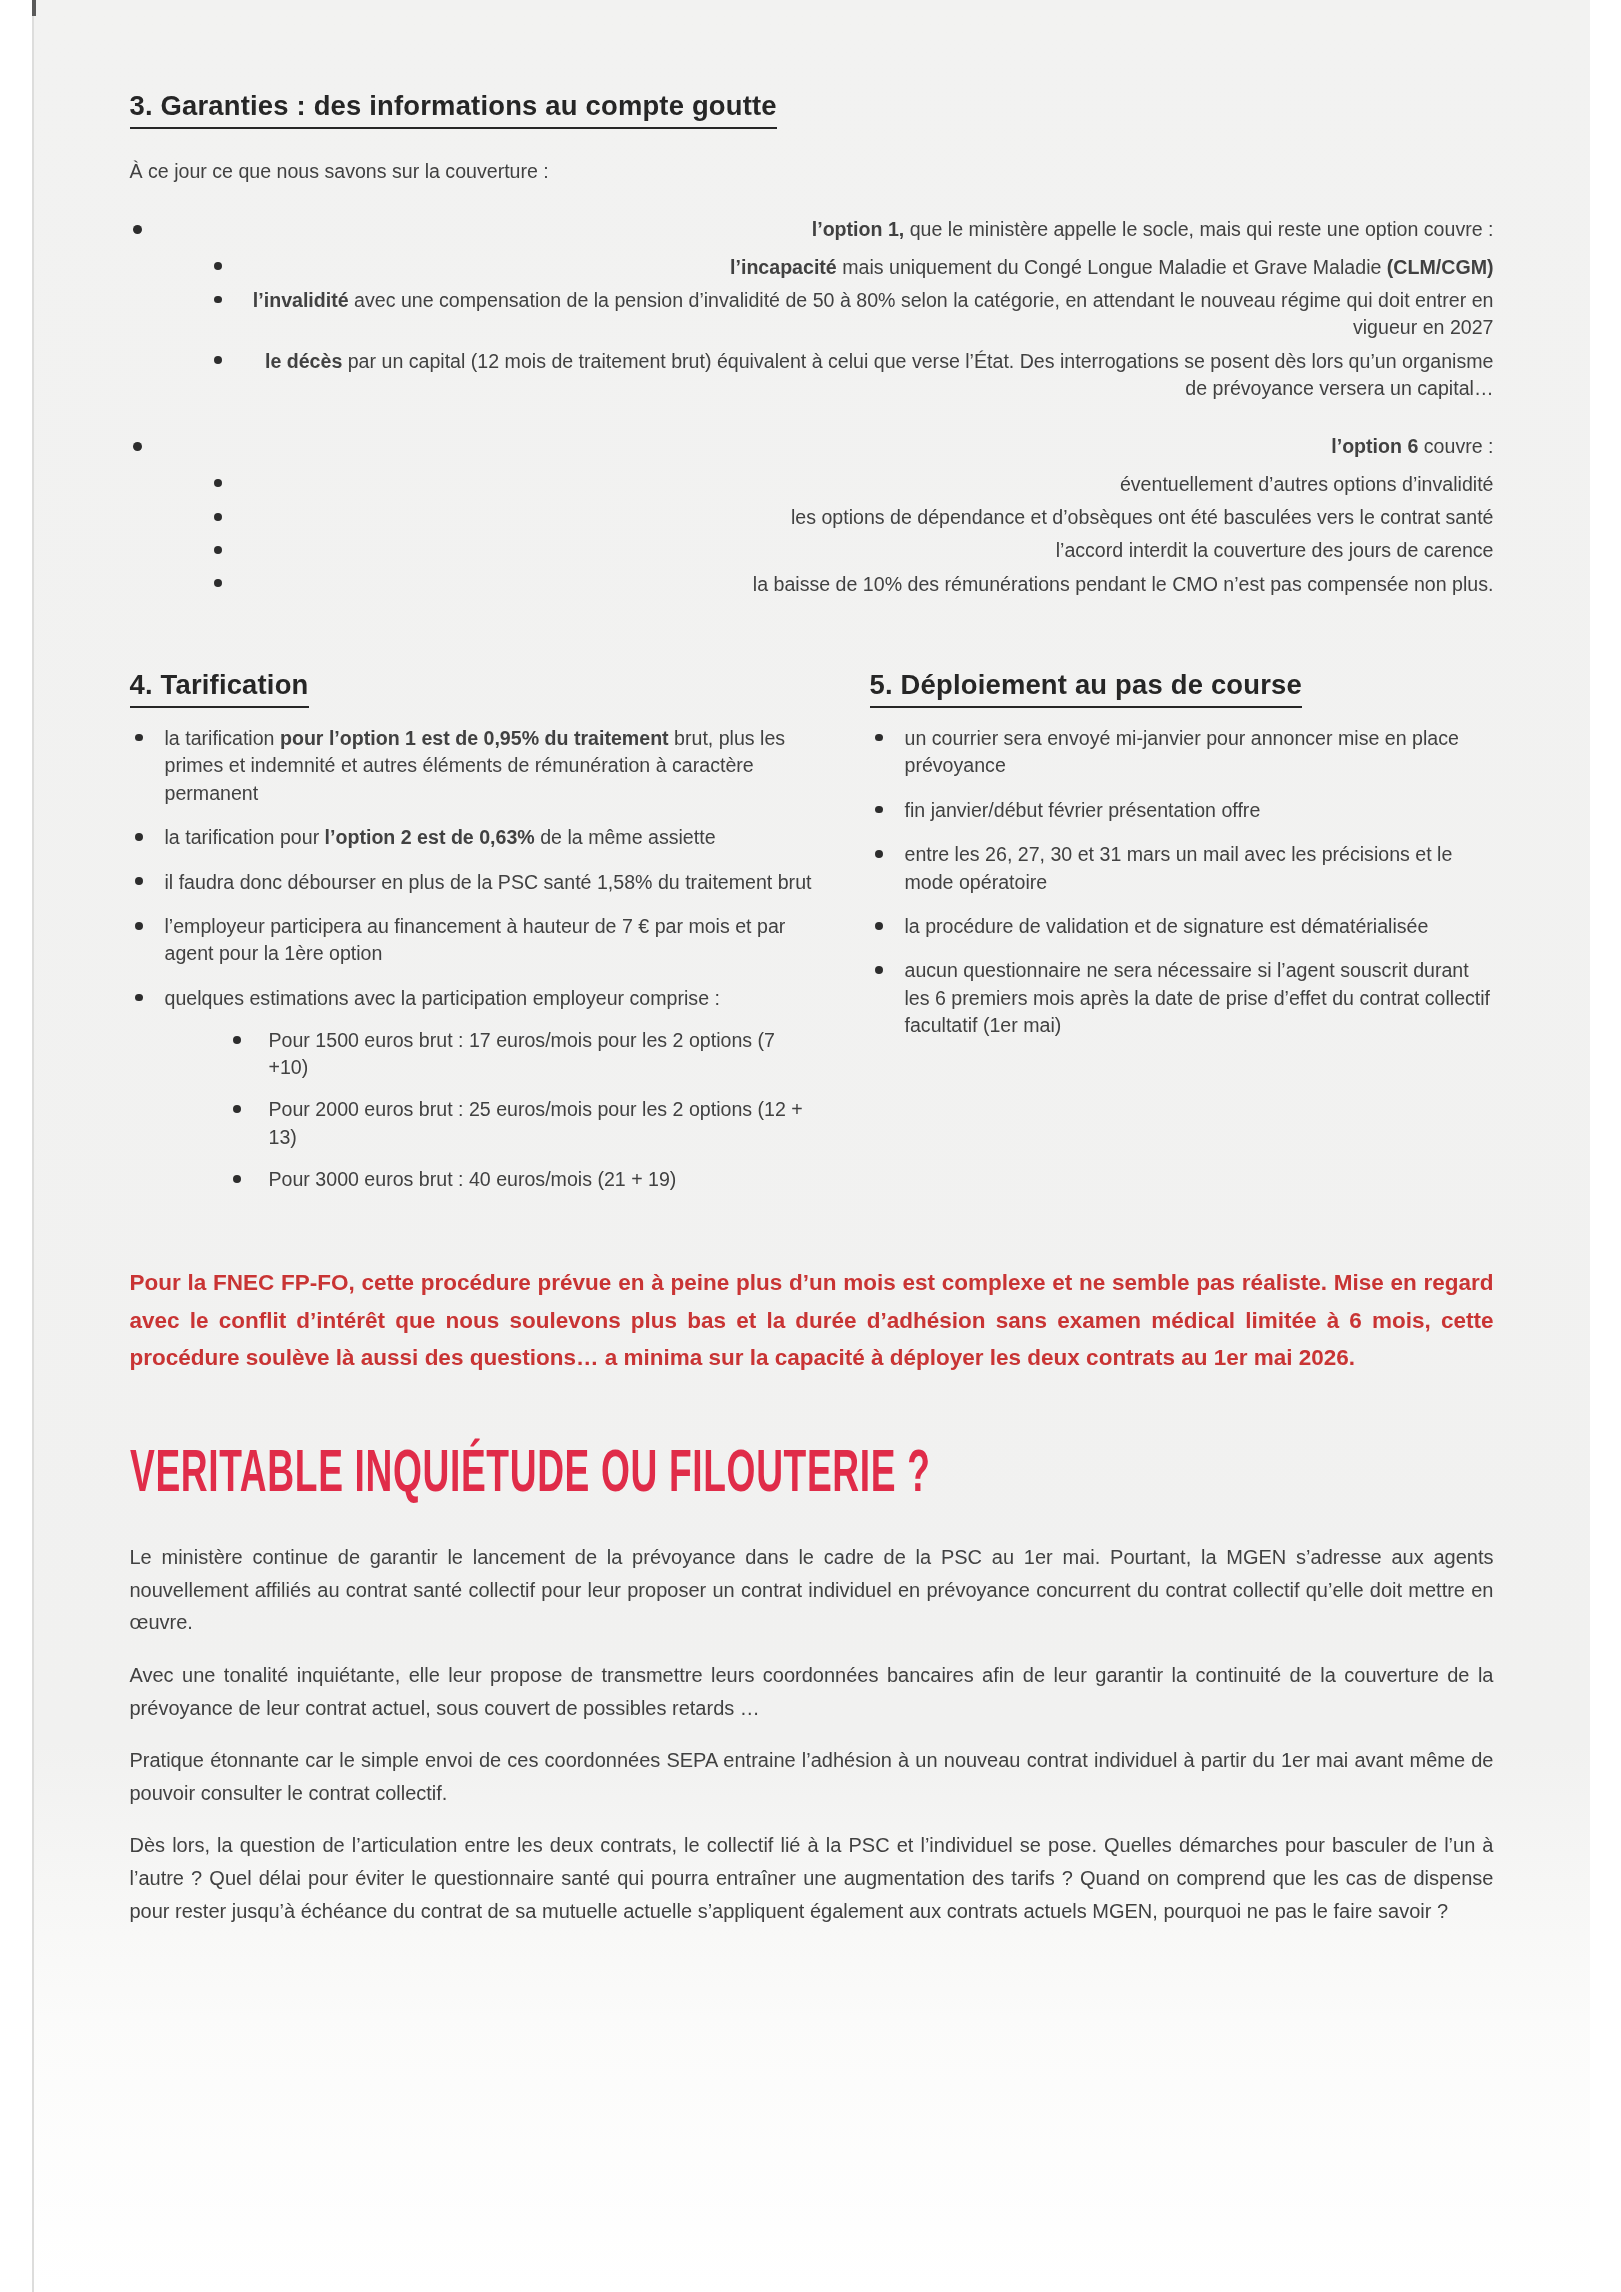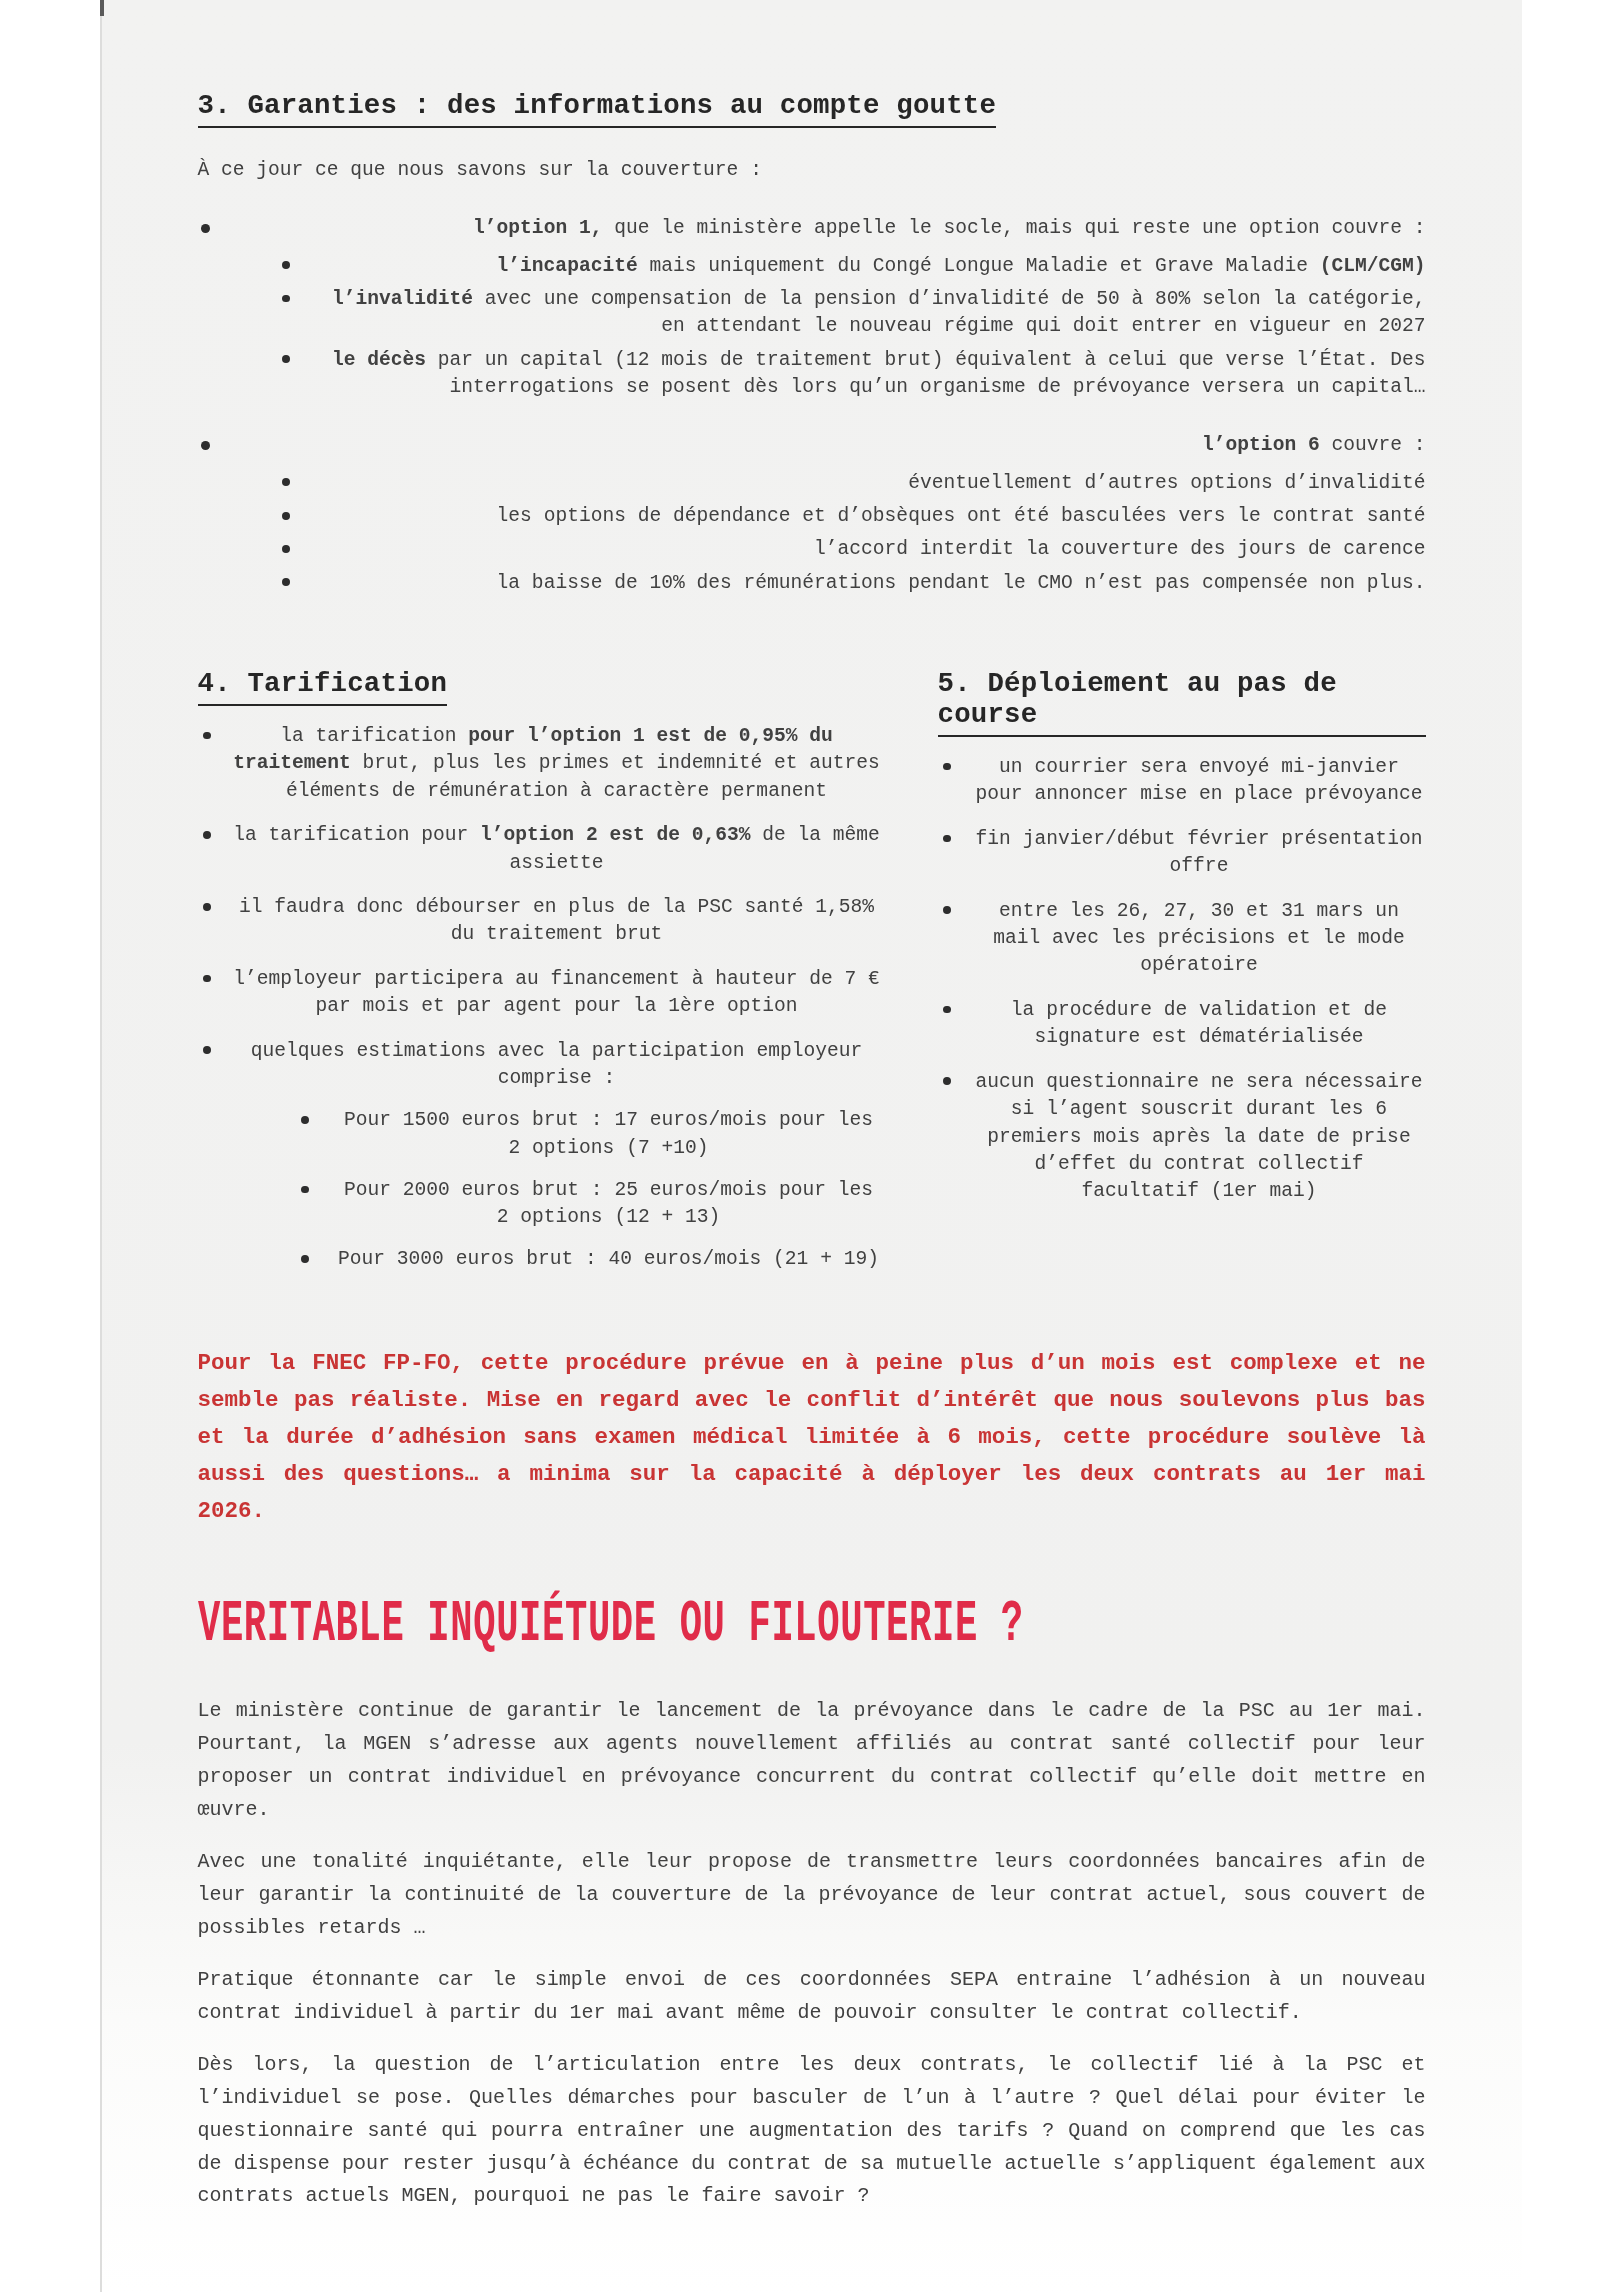--- a/index.html
+++ b/index.html
@@ -1,23 +1,23 @@
 <!DOCTYPE html>
 <html lang="fr"><head>
 <meta charset="utf-8">
 <style>
   * { box-sizing: border-box; }
   html, body { margin: 0; padding: 0; background: #ffffff; }
   .page {
     position: relative;
-    width: 1422px;
+    width: 1558px;
     height: 2293px;
     margin: 0 auto;
     background: linear-gradient(180deg, #f2f2f1 0%, #f1f1f0 76%, #fbfbfa 88%, #ffffff 100%);
-    font-family: Liberation Mono, monospace;
+    font-family: Liberation Sans, sans-serif;
     color: #414141;
     padding: 90px 96px 28px 98px;
     overflow: hidden;
   }
   .scan-edge {
     position: absolute; left: 0; top: 0; width: 2.9px; height: 100%;
     background: #dddddc;
   }
   .scan-corner {
     position: absolute; left: 0; top: 0; width: 4.9px; height: 15.7px;
@@ -33,21 +33,21 @@
   .b { font-weight: 700; }
 
   .l1 > li { position: relative; padding-left: 39px; margin-top: 31px; font-size: 19.6px; line-height: 1.4; text-align: right; }
   .l1 > li::before { content: ""; position: absolute; left: 3.9px; top: 8.8px; width: 8.8px; height: 8.8px; border-radius: 50%; background: #2d2d2d; }
   .l2 { margin-top: 9.8px; }
   .l2 > li { position: relative; margin-left: 43px; padding-left: 37px; margin-top: 5.9px; font-size: 19.6px; line-height: 1.4; }
   .l2 > li::before { content: ""; position: absolute; left: 2.9px; top: 8.8px; width: 7.8px; height: 7.8px; border-radius: 50%; background: #2d2d2d; }
 
   .cols { display: grid; grid-template-columns: 683px 1fr; column-gap: 57px; margin-top: 71px; }
   .clist { margin-top: 11.8px; }
-  .clist > li { position: relative; padding-left: 35px; margin-top: 17px; font-size: 19.6px; line-height: 1.4; text-align: center; }
+  .clist > li { position: relative; padding-left: 35px; margin-top: 17px; font-size: 19.6px; line-height: 1.4; }
   .clist > li::before { content: ""; position: absolute; left: 5.9px; top: 8.8px; width: 7.8px; height: 7.8px; border-radius: 50%; background: #2d2d2d; }
   .sublist > li { position: relative; margin-left: 65px; padding-left: 39px; margin-top: 14.7px; font-size: 19.6px; line-height: 1.4; }
   .sublist > li::before { content: ""; position: absolute; left: 3.9px; top: 8.8px; width: 7.8px; height: 7.8px; border-radius: 50%; background: #2d2d2d; }
 
   .alert {
     margin: 71px 0 0;
     font-size: 22.5px; font-weight: 700; line-height: 1.65;
     text-align: justify;
     color: #c93434;
   }

